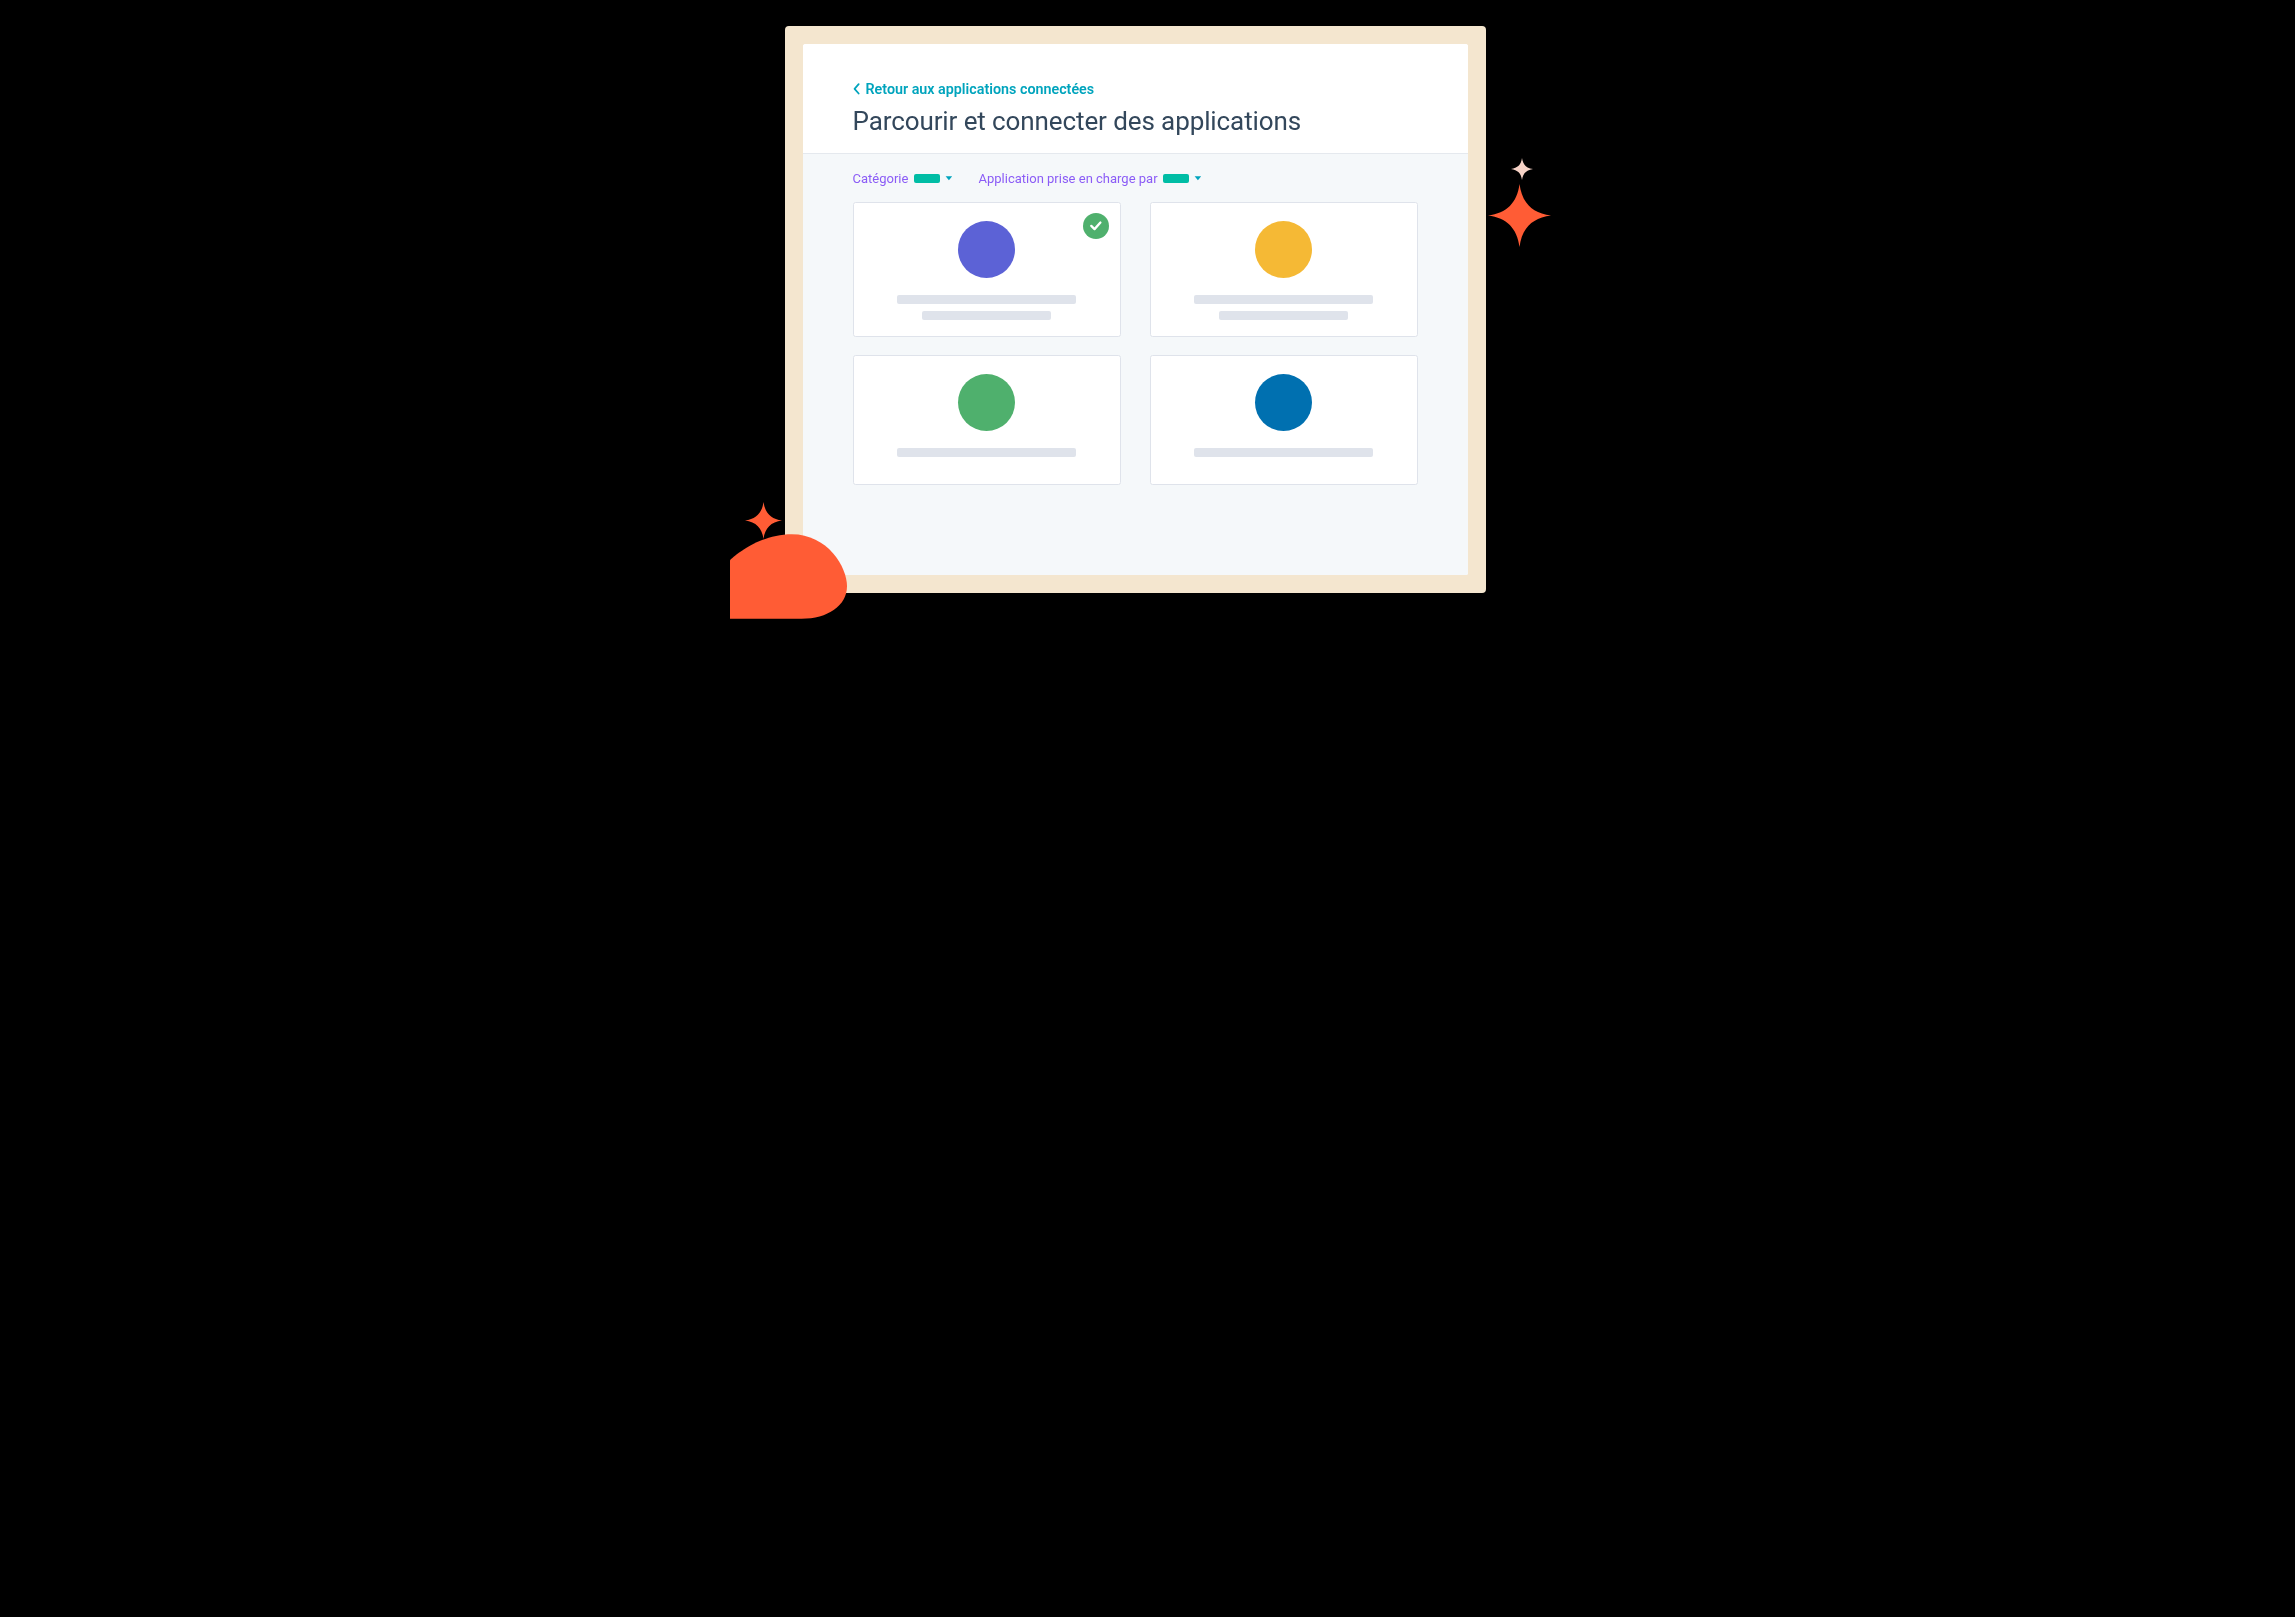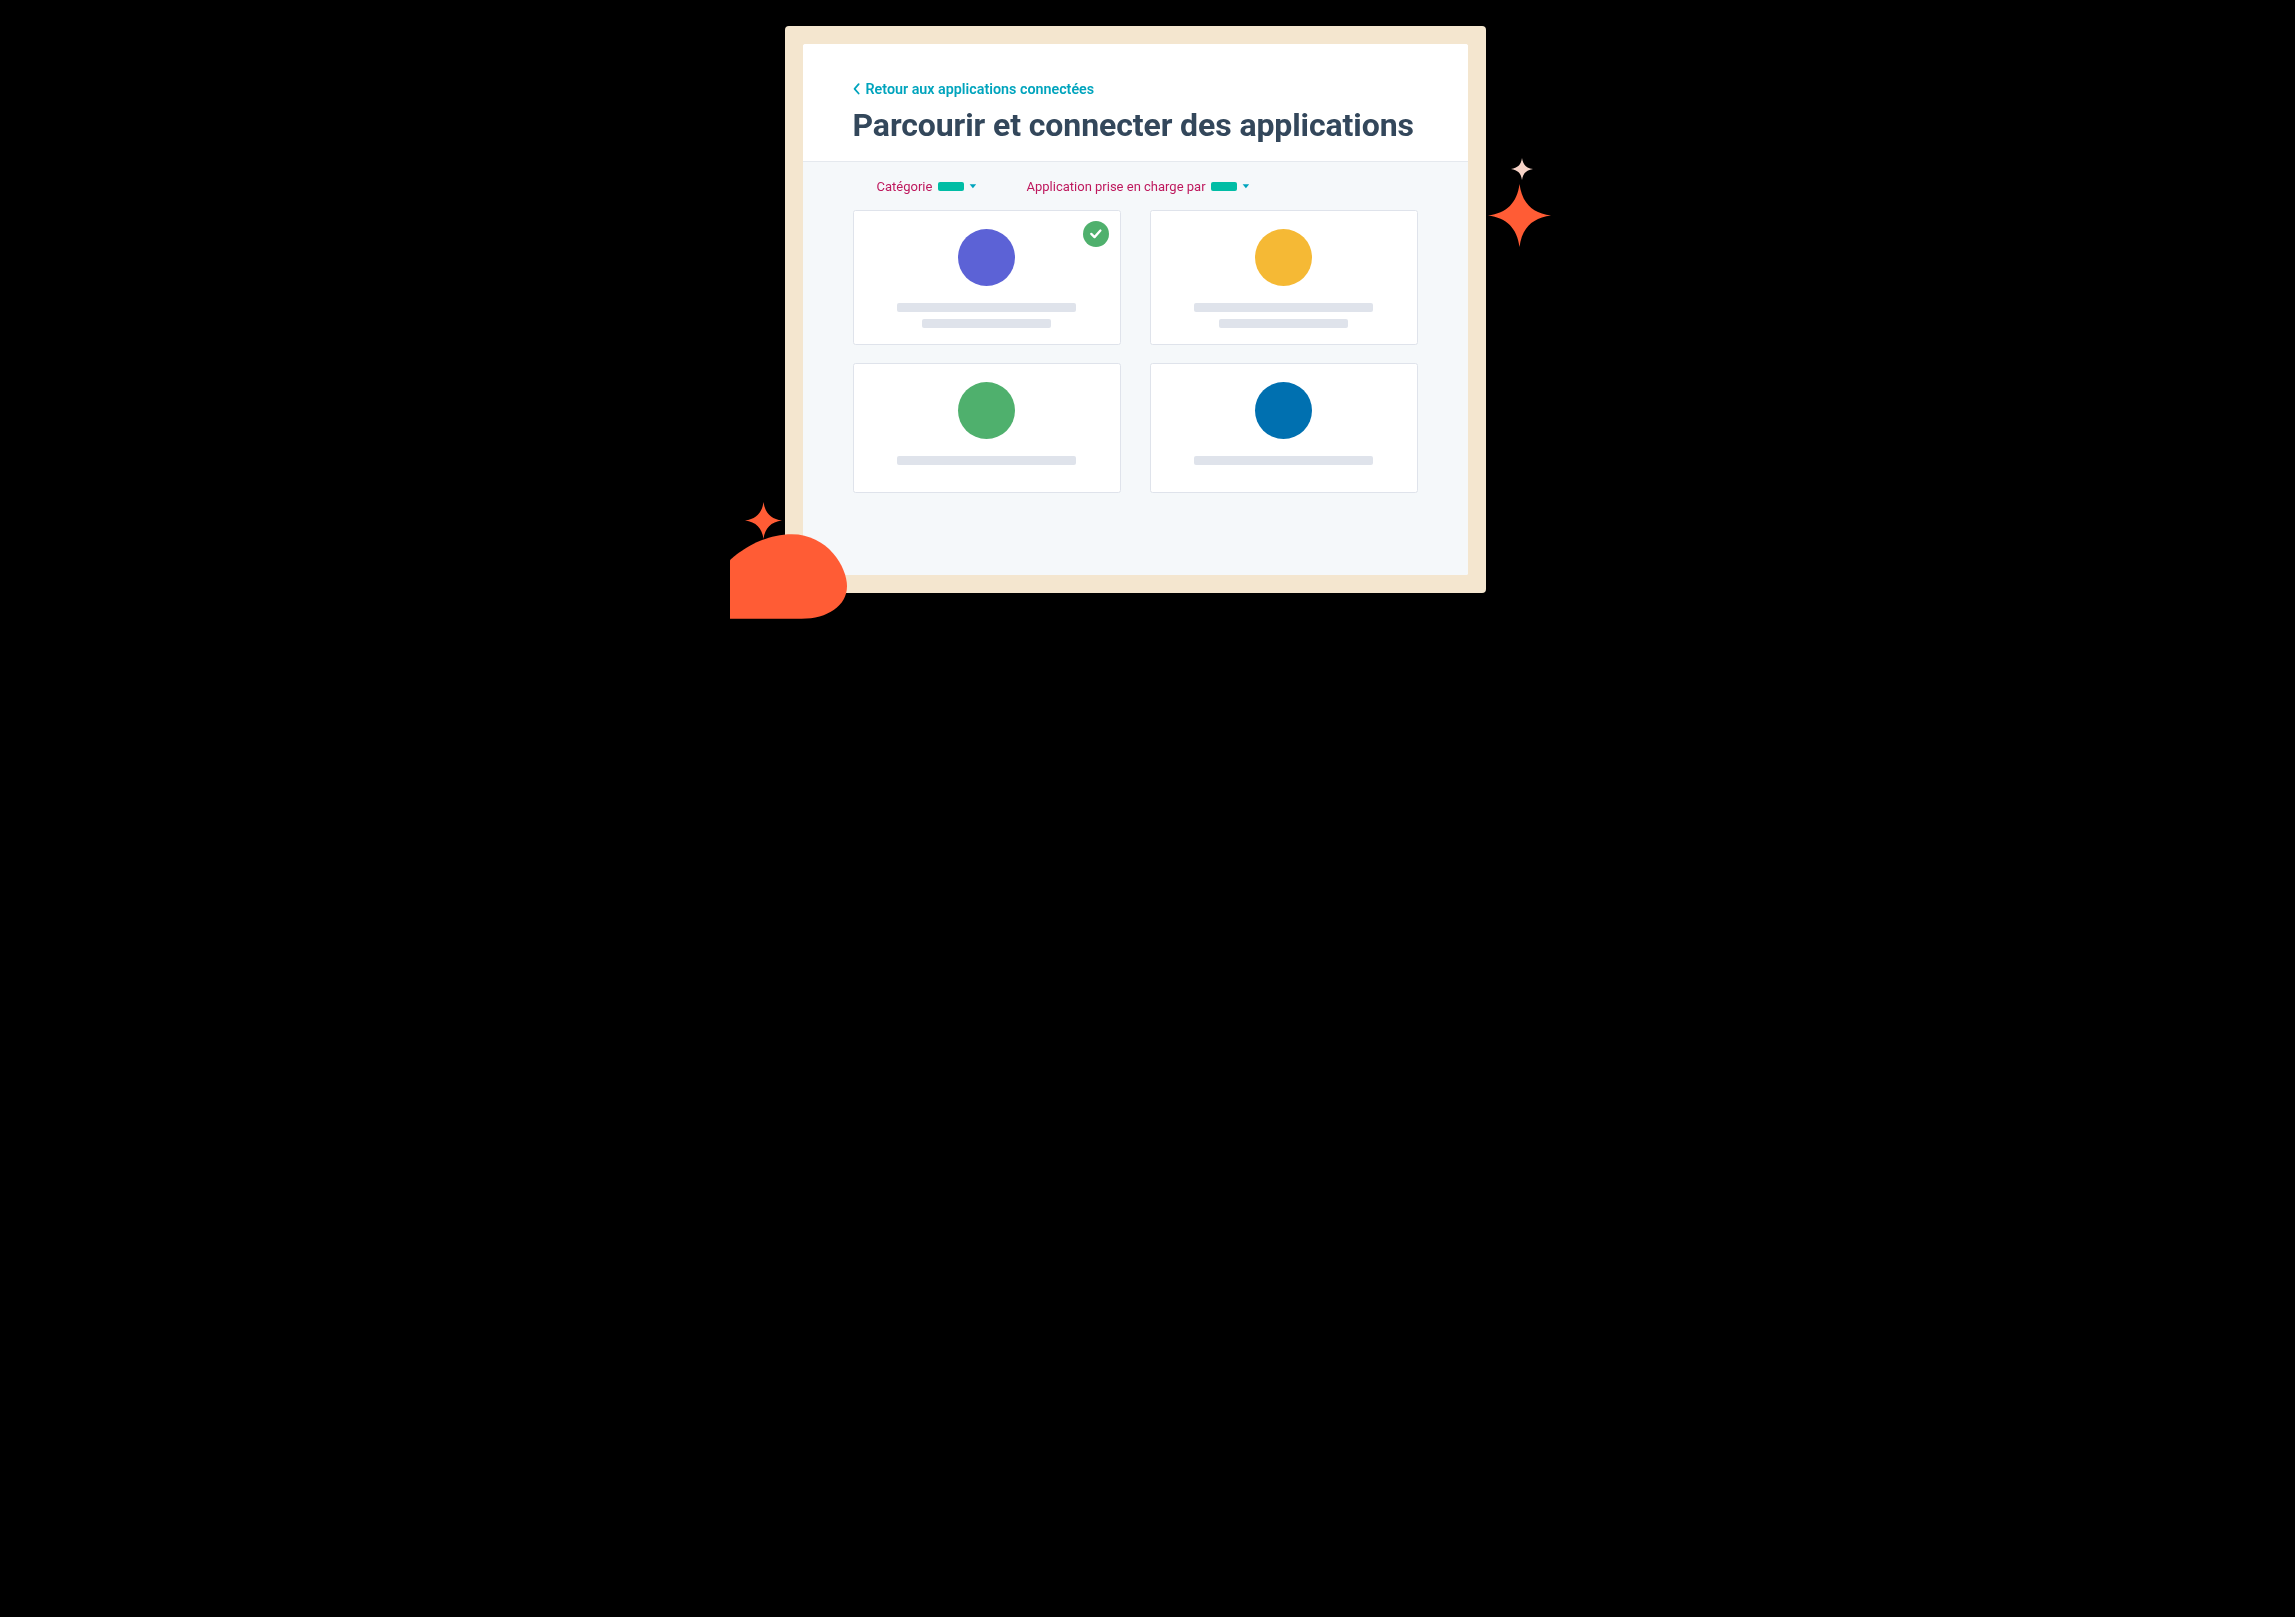--- a/index.html
+++ b/index.html
@@ -55,22 +55,22 @@
     }
     .back-chevron {
       width: 7.8px;
       height: 11.7px;
       display: inline-flex;
       align-items: center;
       justify-content: center;
     }
     .back-chevron svg { display: block; }
     .page-title {
-      font-size: 32px;
-      font-weight: 700;
+      font-size: 26px;
+      font-weight: 400;
       color: #33475b;
       letter-spacing: -0.1px;
     }
     .content {
       flex: 1;
       background: #f5f8fa;
       padding: 17px 50px 0 50px;
       overflow: hidden;
     }
     .filters {
@@ -80,23 +80,22 @@
       margin-bottom: 15.7px;
     }
     .filter {
       display: inline-flex;
       align-items: center;
       gap: 5.2px;
       cursor: pointer;
     }
     .filter-label {
       font-size: 13px;
-      color: #be185d;
+      color: #8b5cf6;
       font-weight: 400;
-      margin-left: 24px;
     }
     .pill {
       display: inline-block;
       width: 26px;
       height: 9px;
       background: #00bda5;
       border-radius: 2px;
     }
     .caret {
       width: 7.8px;

